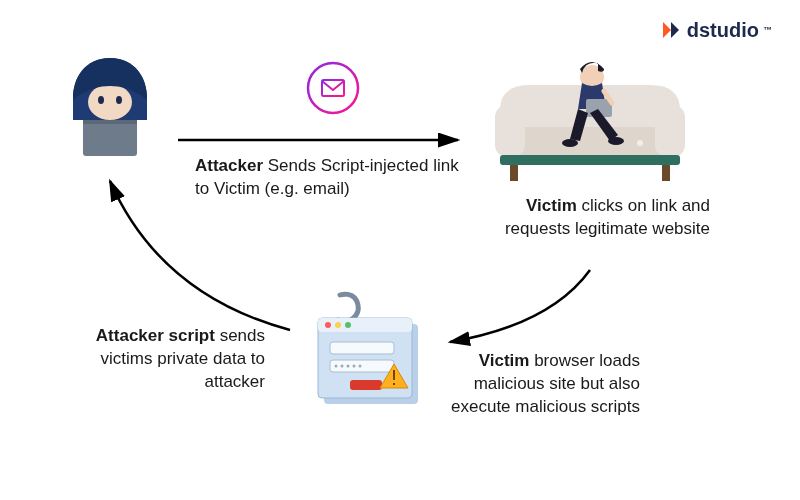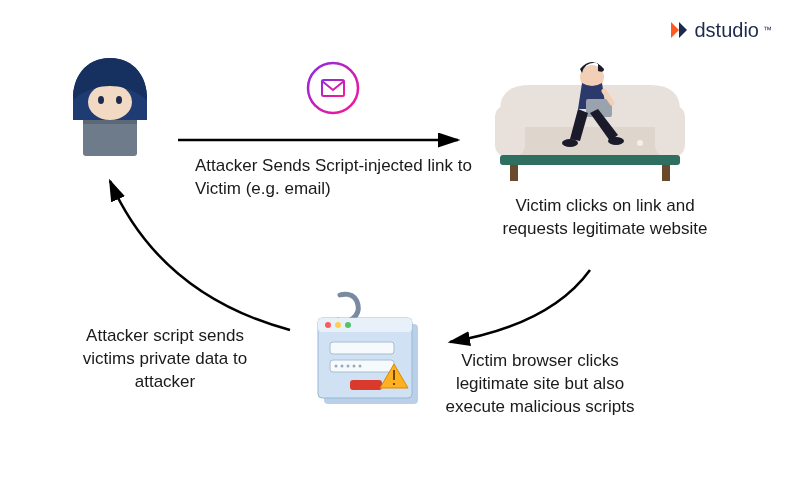--- a/index.html
+++ b/index.html
@@ -11,21 +11,21 @@
     position: relative;
     overflow: hidden;
   }
   .logo {
     position: absolute;
     top: 18px;
     right: 28px;
     display: flex;
     align-items: center;
     gap: 4px;
-    font-weight: 400;
+    font-weight: 700;
     font-size: 20px;
     color: #1d2a4d;
   }
   .logo .mark {
     width: 24px;
     height: 24px;
   }
   .logo sup { font-size: 9px; vertical-align: super; }
 
   .attacker {
@@ -55,23 +55,23 @@
     left: 300px;
     width: 130px;
     height: 130px;
   }
 
   .label {
     position: absolute;
     font-size: 17px;
     color: #1a1a1a;
     line-height: 1.35;
-    text-align: center;
-  }
-  .label b { font-weight: 400; }
+    text-align: right;
+  }
+  .label b { font-weight: 700; }
   .label-step1 { top: 155px; left: 195px; width: 280px; text-align: left; }
   .label-step2 { top: 195px; left: 500px; width: 210px; }
   .label-step3 { top: 350px; left: 440px; width: 200px; }
   .label-step4 { top: 325px; left: 65px; width: 200px; }
 
   .arrow {
     position: absolute;
     overflow: visible;
   }
 </style>
@@ -192,17 +192,17 @@
   <path d="M190 155 Q60 120 10 6" fill="none" stroke="#000" stroke-width="2.5" marker-end="url(#ah3)"></path>
 </svg>
 
 <div class="label label-step1">
   <b>Attacker</b><span> Sends Script-injected link to Victim (e.g. email)</span>
 </div>
 <div class="label label-step2">
   <b>Victim</b><span> clicks on link and requests legitimate website</span>
 </div>
 <div class="label label-step3">
-  <b>Victim</b><span> browser clicks legitimate site but also execute malicious scripts</span>
+  <b>Victim</b><span> browser loads malicious site but also execute malicious scripts</span>
 </div>
 <div class="label label-step4">
   <b>Attacker script</b><span> sends victims private data to attacker</span>
 </div>
 
 </body></html>

